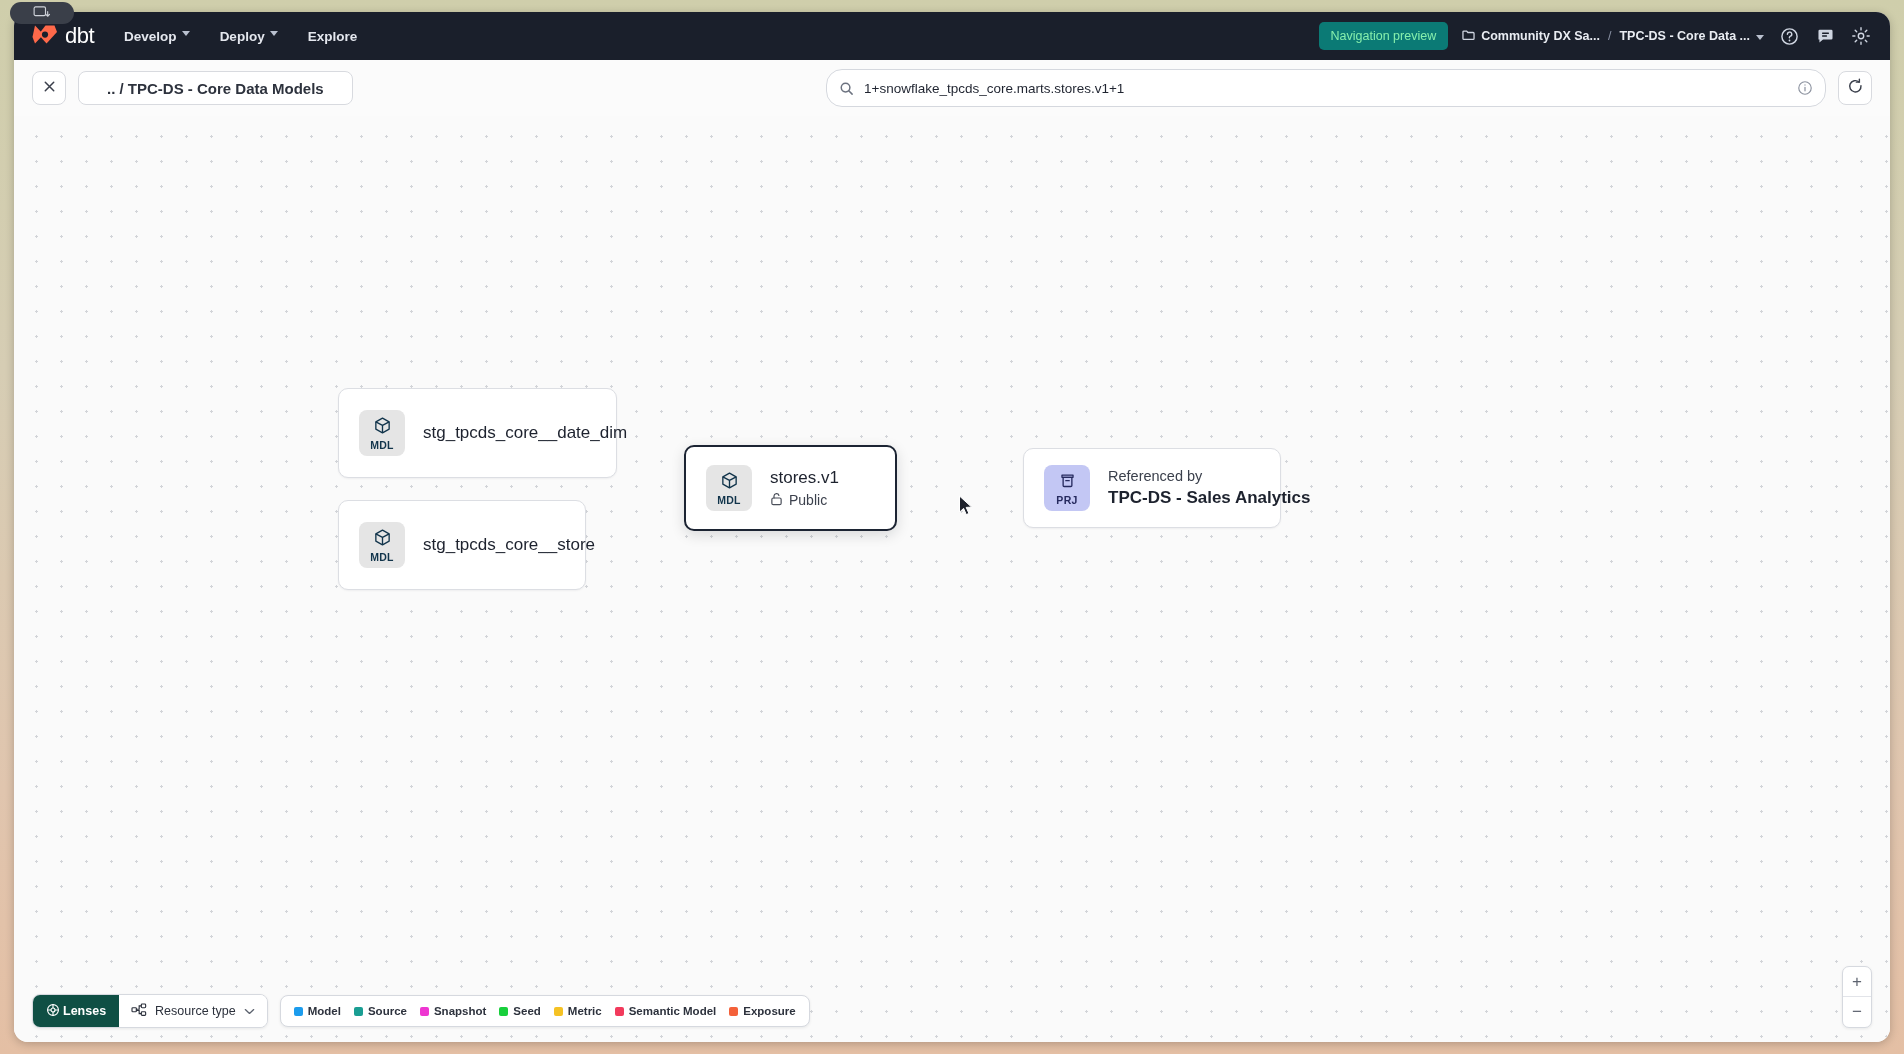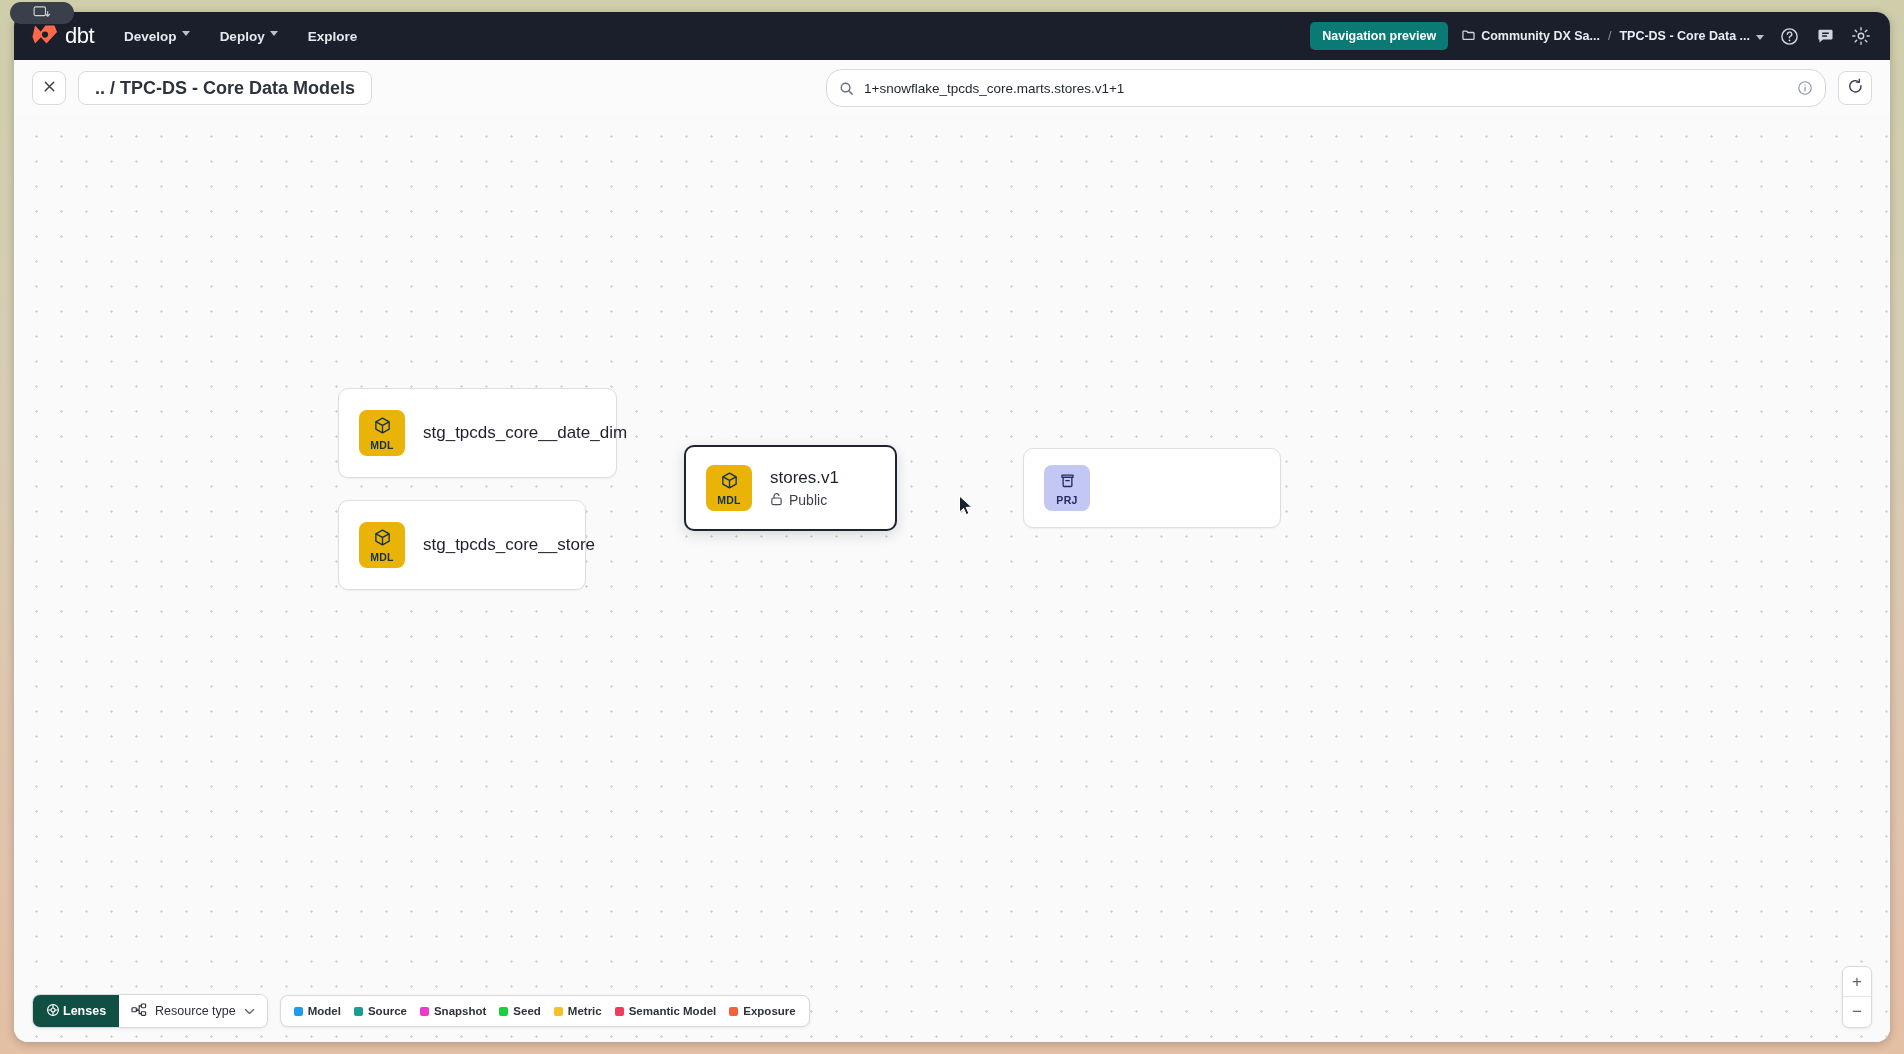--- a/index.html
+++ b/index.html
@@ -40,21 +40,21 @@
   .nav-links { display: flex; align-items: center; gap: 26px; }
   .nav-link {
     font-size: 13.5px; font-weight: 600; color: #e4e7ee;
     display: flex; align-items: flex-start; gap: 5px; cursor: pointer;
     padding: 6px 2px; border-radius: 4px;
   }
   .caret { width: 0; height: 0; border-left: 4px solid transparent; border-right: 4px solid transparent;
            border-top: 5px solid #b9c0cf; display: inline-block; margin-top: 2px; }
   .nav-right { margin-left: auto; display: flex; align-items: center; gap: 14px; }
   #nav-preview-badge {
-    background: #0b7a75; color: #ffffff; font-size: 12.5px; font-weight: 700;
+    background: #0b7a75; color: #86efac; font-size: 12.5px; font-weight: 400;
     padding: 7px 12px; border-radius: 5px; cursor: pointer; white-space: nowrap;
   }
   .crumbs { display: flex; align-items: center; gap: 8px; font-size: 12.5px; font-weight: 700; color: #e9ecf2; }
   .crumb { display: flex; align-items: center; gap: 6px; cursor: pointer; white-space: nowrap; }
   .crumb-sep { color: #8b93a5; font-weight: 400; }
   .nav-icon-btn { width: 22px; height: 22px; display: flex; align-items: center; justify-content: center; cursor: pointer; color: #cfd5e1; }
 
   
   #toolbar {
     position: relative; z-index: 4;
@@ -64,24 +64,24 @@
     background: transparent;
   }
   .tb-btn {
     height: 34px; min-width: 34px;
     border: 1px solid #d8dadf; border-radius: 8px; background: #fff;
     display: flex; align-items: center; justify-content: center;
     cursor: pointer; color: #363b47;
   }
   #close-graph-button { margin-right: 12px; }
   #breadcrumb-pill {
-    height: 34px; padding: 0 16px;
+    height: 34px; padding: 0 28px;
     border: 1px solid #d8dadf; border-radius: 8px; background: #fff;
     display: flex; align-items: center;
-    font-size: 18px; font-weight: 600; color: #2d323d;
+    font-size: 15px; font-weight: 600; color: #2d323d;
     cursor: pointer; white-space: nowrap;
   }
   #search-wrap { margin-left: auto; display: flex; align-items: center; gap: 12px; }
   #search-box {
     width: 1000px; height: 38px;
     border: 1px solid #d5d8de; border-radius: 16px; background: #fff;
     display: flex; align-items: center; gap: 10px; padding: 0 12px;
   }
   #search-input {
     flex: 1; border: 0; outline: 0; background: transparent;
@@ -115,21 +115,21 @@
   }
   .node.selected {
     border: 2.5px solid #1c2433;
     box-shadow: 0 4px 14px rgba(16,20,30,.14);
   }
   .badge {
     width: 46px; height: 46px; border-radius: 8px;
     display: flex; flex-direction: column; align-items: center; justify-content: center;
     gap: 1px; flex: none;
   }
-  .badge.mdl { background: #eab308; color: #11344b; }
+  .badge.mdl { background: #e5e5e5; color: #11344b; }
   .badge.prj { background: #c3c7f4; color: #262a5e; }
   .badge-text { font-size: 10.5px; font-weight: 700; letter-spacing: .3px; line-height: 1; }
   .node-title { font-size: 17px; color: #1d222e; font-weight: 400; white-space: nowrap; }
   .node-body { display: flex; flex-direction: column; gap: 4px; }
   .node-sub {
     display: flex; align-items: center; gap: 6px;
     font-size: 14px; color: #3c414d;
   }
   .node-kicker { font-size: 14.5px; color: #3b404c; }
   .node-strong { font-size: 17px; color: #1d222e; font-weight: 600; white-space: nowrap; }
@@ -372,20 +372,24 @@
     <div class="node" style="left:1009px; top:332px; width:258px; height:80px;">
       <div class="badge prj">
         <span>
           <svg width="19" height="19" viewBox="0 0 20 20" fill="none" stroke="#262a5e" stroke-width="1.4" stroke-linejoin="round">
             <path d="M4.2 4.3h11.6v2.4H4.2z"></path>
             <path d="M5.4 6.7h9.2v8.6a1 1 0 0 1-1 1H6.4a1 1 0 0 1-1-1z"></path>
             <path d="M8.2 10.2h3.6" stroke-linecap="round"></path>
           </svg>
         </span>
         <span class="badge-text">PRJ</span>
+      </div>
+      <div class="node-body">
+        <div class="node-kicker">Referenced by</div>
+        <div class="node-strong">TPC-DS - Sales Analytics</div>
       </div>
     </div>
 
     <div id="bottom-left-controls">
       <div id="lenses-group">
         <div id="lenses-button">
           <span>
             <svg width="14" height="14" viewBox="0 0 16 16" fill="none" stroke="#fff" stroke-width="1.3">
               <circle cx="8" cy="8" r="6.2"></circle>
               <circle cx="8" cy="8" r="2.3"></circle>

